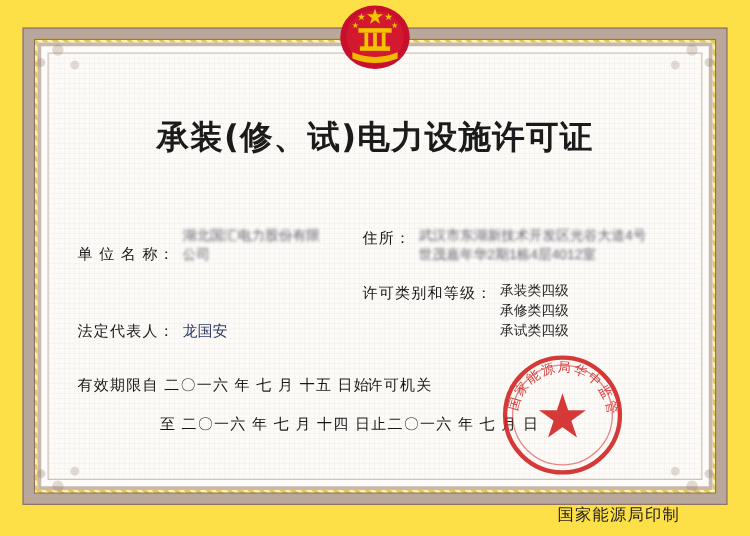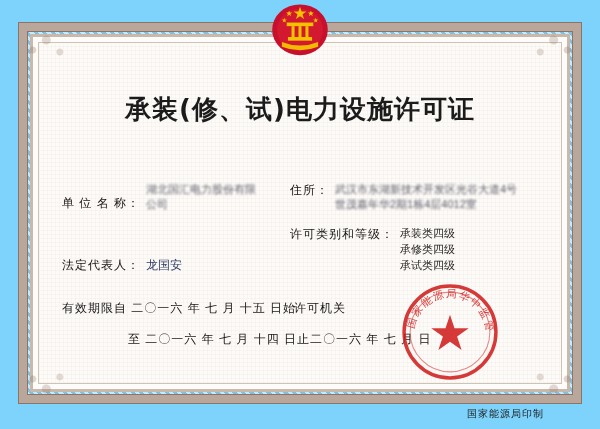--- a/index.html
+++ b/index.html
@@ -7,21 +7,21 @@
     padding: 0;
     background: #ffffff;
   }
   body {
     font-family: "Liberation Sans", sans-serif;
   }
   #certificate {
     position: relative;
     width: 600px;
     height: 429px;
-    background: #7dd3fc;
+    background: #fde047;
     overflow: hidden;
   }
 
   
   .frame-outer {
     position: absolute;
     left: 18px;
     top: 22px;
     width: 564px;
     height: 382px;
@@ -203,21 +203,21 @@
     height: 104px;
     z-index: 6;
     opacity: 0.88;
   }
 
   
   .footer {
     position: absolute;
     right: 56px;
     bottom: 8px;
-    font-size: 10px;
+    font-size: 13px;
     color: #1d1d1d;
     letter-spacing: 1px;
   }
 </style>
 </head>
 <body>
 
 <div id="certificate">
 
   <div class="frame-outer"></div>

